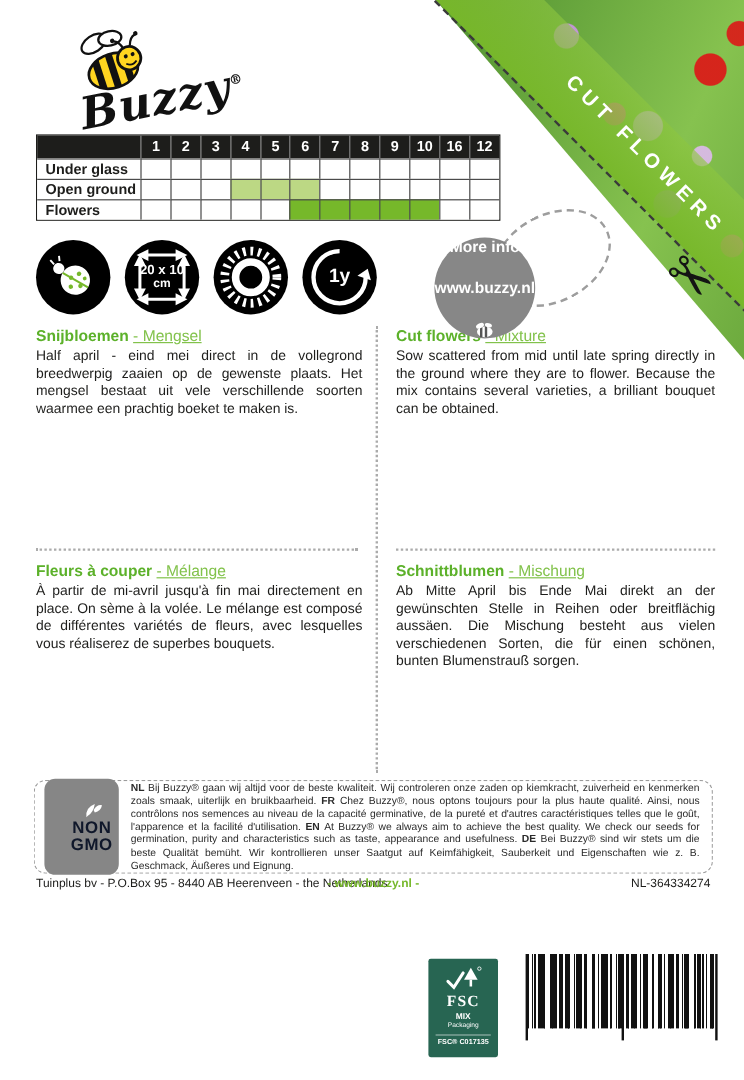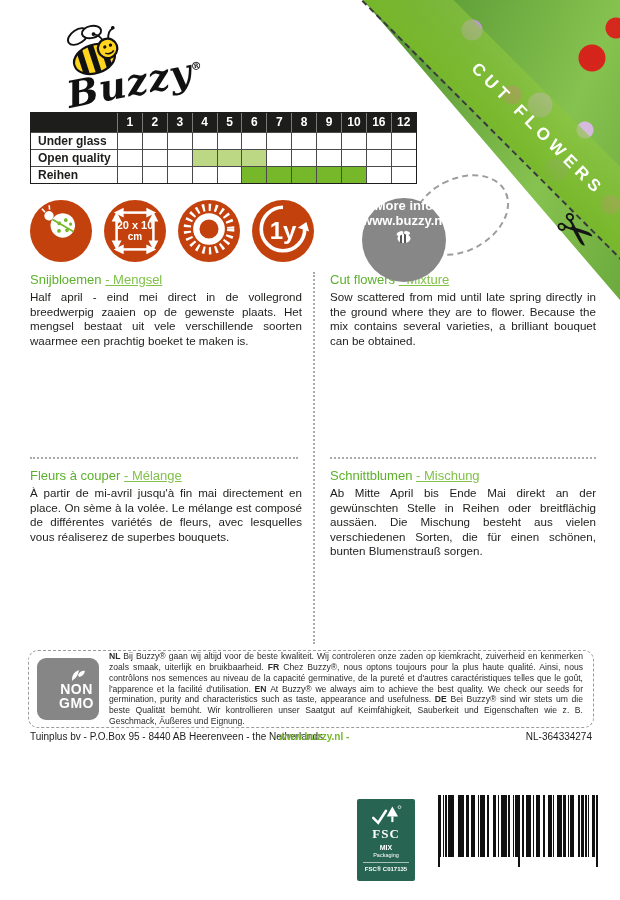--- a/index.html
+++ b/index.html
@@ -70,65 +70,65 @@
   .cal-row.header .cal-cell {
     background:#1d1d1b; color:#fff; font-weight:bold; line-height:19px; border-left:1px solid #7a7a7a;
   }
   .cal-row.body .cal-cell { border-top:1px solid #4a4a4a; }
   .cal-cell.fill-light { background:#bcd884; }
   .cal-cell.fill-dark  { background:#76b82a; }
 
   
   .icon-circle {
     position:absolute; width:62px; height:62px; border-radius:50%;
-    background:#c2410c; top:200px; display:flex; justify-content:center;
+    background:#000000; top:200px; display:flex; align-items:center; justify-content:center;
   }
   .ic-1 { left:30px; } .ic-2 { left:104px; } .ic-3 { left:178px; } .ic-4 { left:252px; }
   .icon-overlay {
     position:absolute; inset:0; display:flex; flex-direction:column;
     align-items:center; justify-content:center; color:#fff; text-align:center;
   }
   .spacing-l1 { font-size:11px; font-weight:bold; line-height:11px; }
   .spacing-l2 { font-size:10px; font-weight:bold; line-height:11px; }
-  .annual-label { font-size:24px; font-weight:bold; }
+  .annual-label { font-size:16px; font-weight:bold; }
   .info-circle {
     position:absolute; left:362px; top:198px; width:84px; height:84px; border-radius:50%;
     background:#878787; display:flex; flex-direction:column; align-items:center;
-    justify-content:flex-start; z-index:2;
+    justify-content:space-between; z-index:2;
   }
   .info-circle .t1 { color:#fff; font-weight:bold; font-size:13px; line-height:15px; }
   .info-circle .t2 { color:#fff; font-weight:bold; font-size:13px; line-height:15px; }
   .info-loop {
     position:absolute; left:408px; top:178px; width:104px; height:74px;
     border:2px dashed #9d9d9d; border-radius:50%; transform:rotate(-28deg); z-index:1;
   }
 
   
   .section { position:absolute; width:272px; }
   .s-nl { left:30px;  top:272px; }
   .s-en { left:330px; top:272px; width:266px; }
   .s-fr { left:30px;  top:468px; }
   .s-de { left:330px; top:468px; width:266px; }
   .sec-title { font-size:13px; margin-bottom:3px; }
-  .sec-title .main { color:#5cb12a; font-weight:normal; }
+  .sec-title .main { color:#5cb12a; font-weight:bold; }
   .sec-title .sub  { color:#82c24b;text-decoration:underline; }
   .section p { font-size:11.6px; line-height:14.6px; text-align:justify; color:#1d1d1b; }
   .vsep { position:absolute; left:313px; top:272px; height:372px; border-left:2px dotted #ababab; }
   .hsep { position:absolute; top:457px; border-top:2px dotted #ababab; }
   .hsep.left  { left:30px;  width:268px; }
   .hsep.right { left:330px; width:266px; }
 
   
   .legal-box {
     position:absolute; left:28px; top:650px; width:566px; height:78px;
     border:1.5px dashed #9b9b9b; border-radius:10px; display:flex; align-items:center;
   }
   .nongmo {
-    flex:0 0 62px; height:62px; margin:0 10px 0 8px; background:#868686; border-radius:9px;
-    display:flex; flex-direction:column; align-items:center; justify-content:center; color:#ffffff;padding-left:17px;
+    flex:0 0 62px; height:80px; margin:0 10px 0 8px; background:#868686; border-radius:9px;
+    display:flex; flex-direction:column; align-items:center; justify-content:center; color:#0f172a;padding-left:17px;
   }
   .nongmo .txt { font-weight:bold; font-size:14px; line-height:14px; letter-spacing:.5px; }
   .legal-text { flex:1; padding-right:10px; font-size:8.6px; line-height:10.9px; text-align:justify; color:#2a2a2a; }
 
   
   .footer-line { position:absolute; left:30px; top:731px; width:562px; font-size:10px; }
   .footer-line .addr { position:absolute; left:0; }
   .footer-line .site { position:absolute; left:0; width:100%; text-align:center; color:#76b82a; font-weight:bold; }
   .footer-line .code { position:absolute; right:0; }
 
@@ -234,36 +234,36 @@
         <div class="cal-cell"></div>
         <div class="cal-cell"></div>
         <div class="cal-cell"></div>
         <div class="cal-cell"></div>
         <div class="cal-cell"></div>
         <div class="cal-cell"></div>
         <div class="cal-cell"></div>
         <div class="cal-cell"></div>
       </div>
     <div class="cal-row body">
-      <div class="cal-label">Open quality</div>
+      <div class="cal-label">Open ground</div>
     <div class="cal-cell"></div>
         <div class="cal-cell"></div>
         <div class="cal-cell"></div>
         <div class="cal-cell fill-light"></div>
         <div class="cal-cell fill-light"></div>
         <div class="cal-cell fill-light"></div>
         <div class="cal-cell"></div>
         <div class="cal-cell"></div>
         <div class="cal-cell"></div>
         <div class="cal-cell"></div>
         <div class="cal-cell"></div>
         <div class="cal-cell"></div>
       </div>
     <div class="cal-row body">
-      <div class="cal-label">Reihen</div>
+      <div class="cal-label">Flowers</div>
     <div class="cal-cell"></div>
         <div class="cal-cell"></div>
         <div class="cal-cell"></div>
         <div class="cal-cell"></div>
         <div class="cal-cell"></div>
         <div class="cal-cell fill-dark"></div>
         <div class="cal-cell fill-dark"></div>
         <div class="cal-cell fill-dark"></div>
         <div class="cal-cell fill-dark"></div>
         <div class="cal-cell fill-dark"></div>

